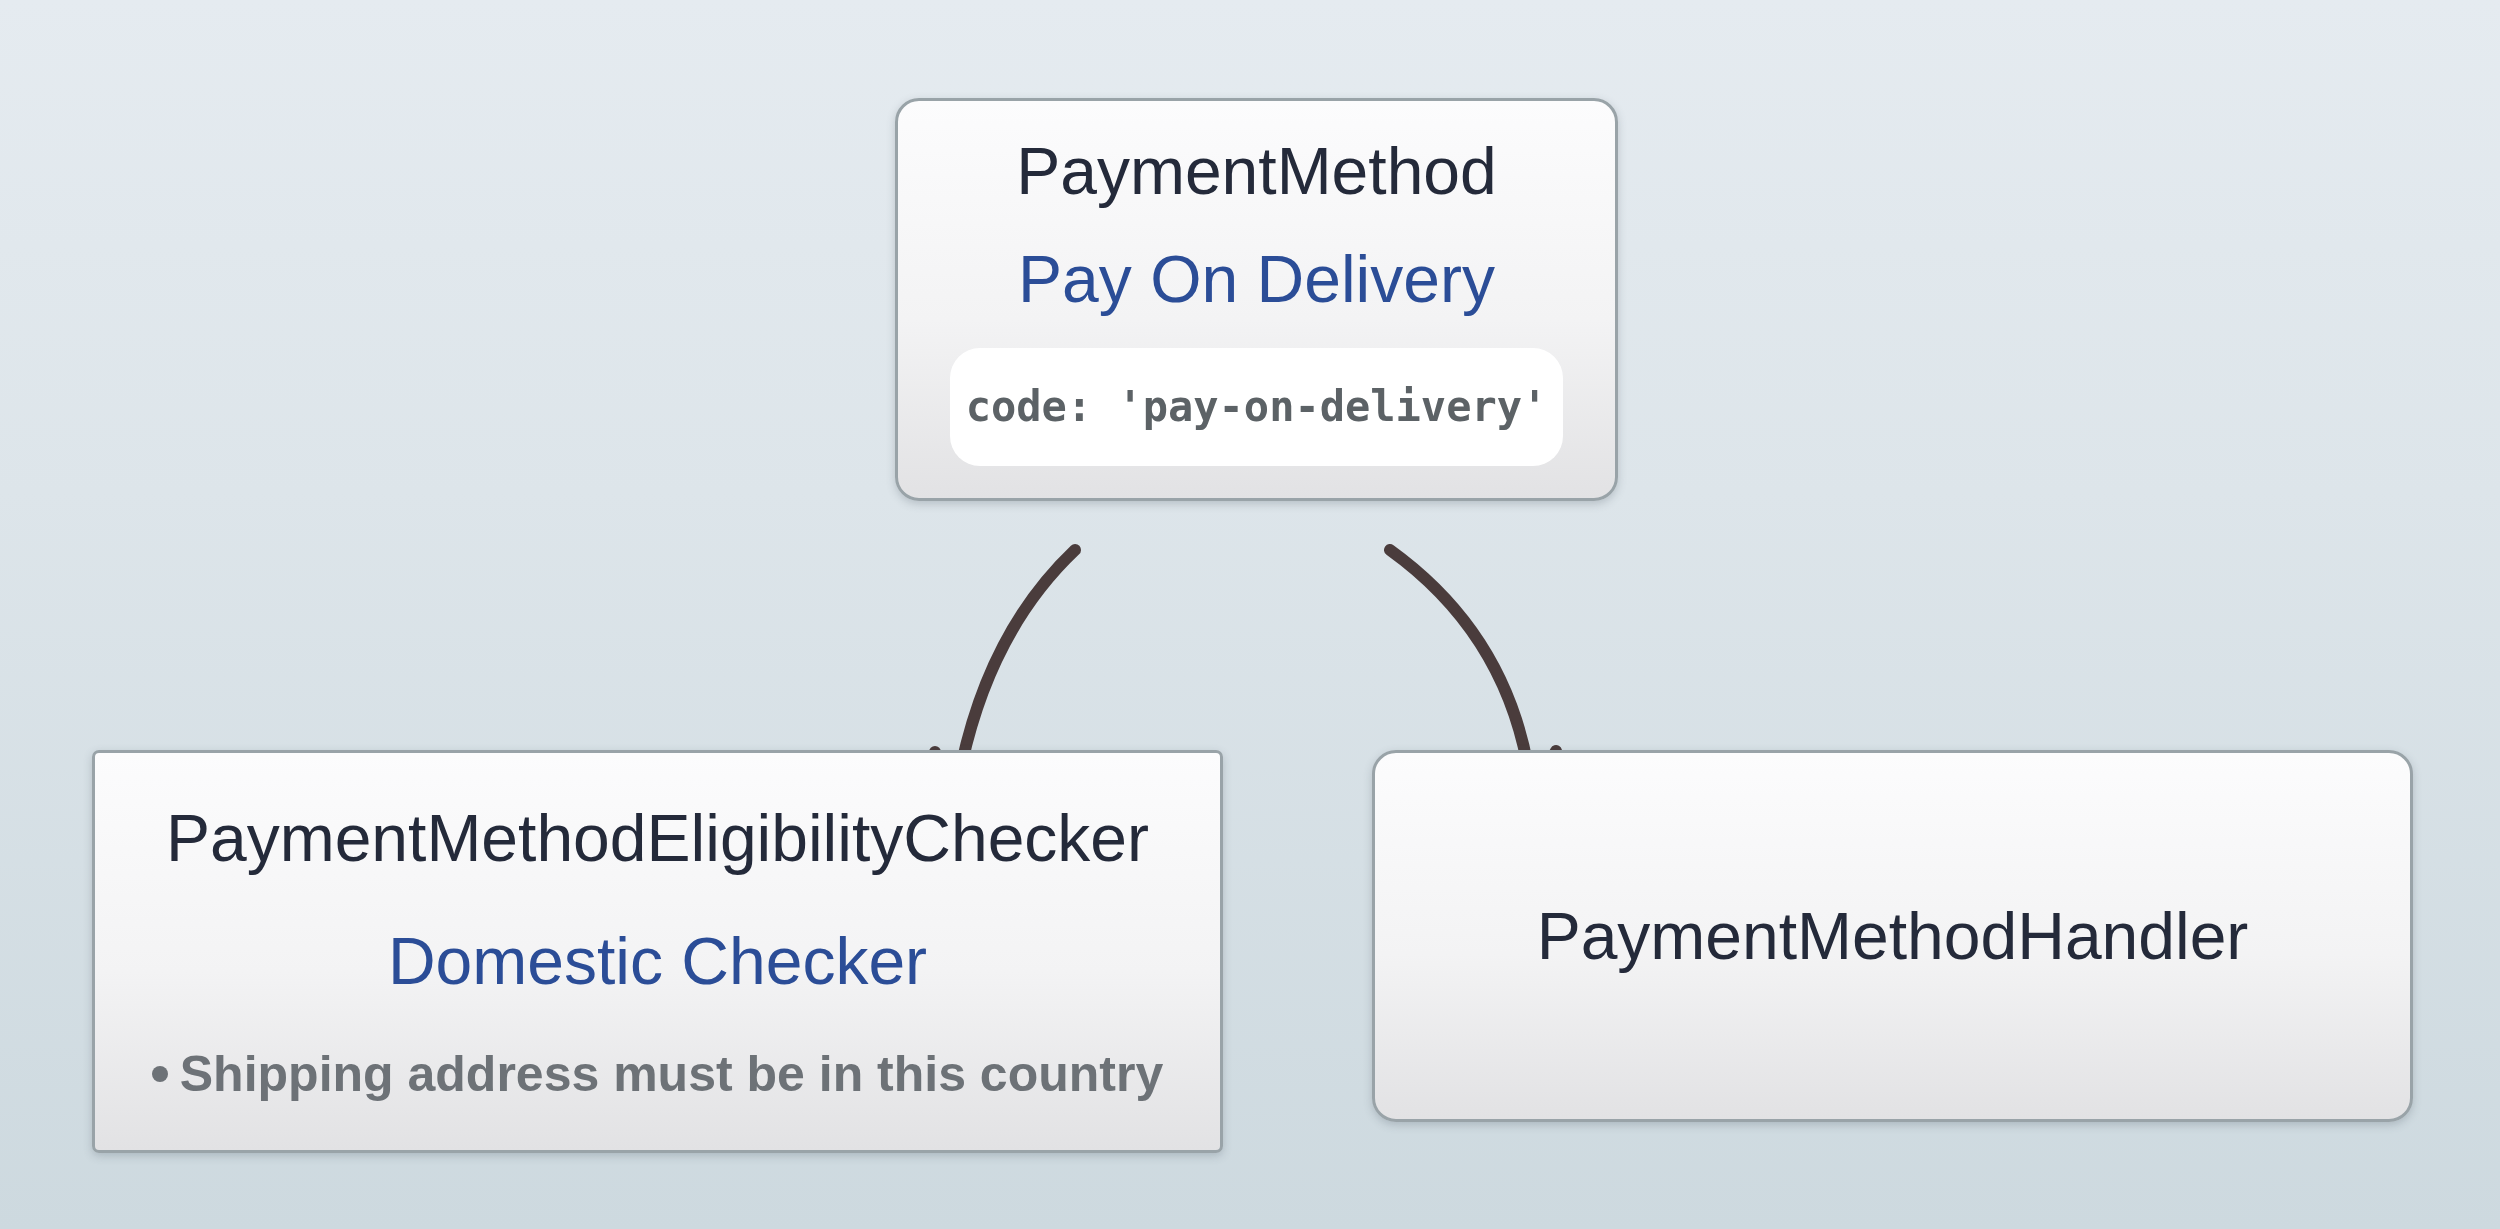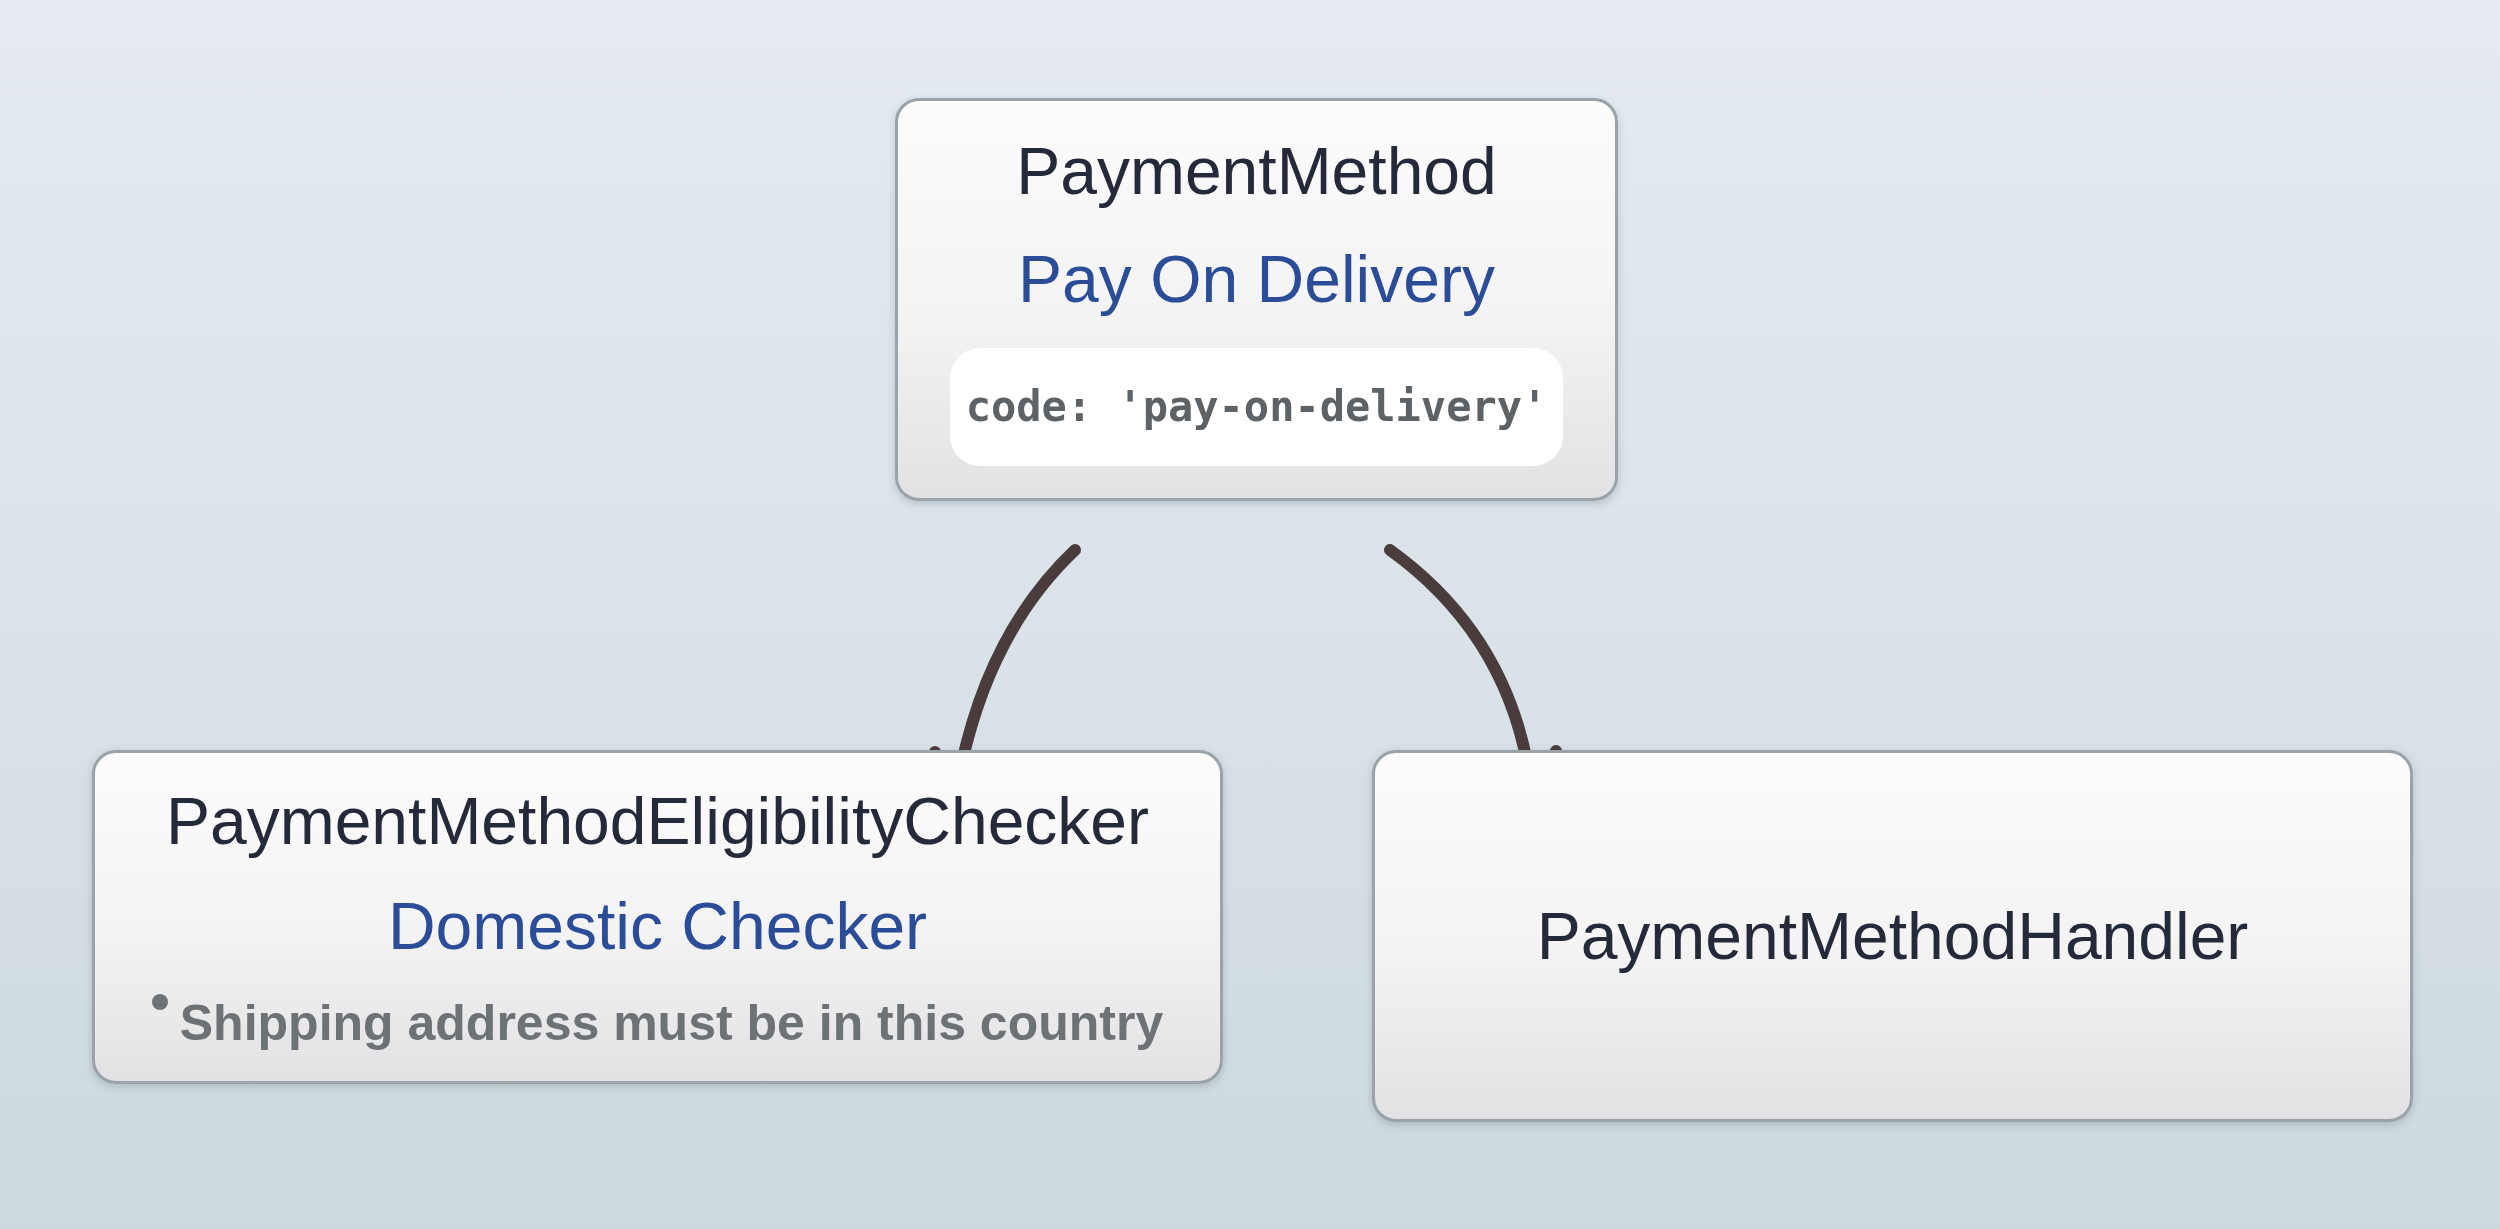--- a/index.html
+++ b/index.html
@@ -31,21 +31,22 @@
   .node-top {
     left: 895px;
     top: 98px;
     width: 723px;
     height: 403px;
   }
   .node-left {
     left: 92px;
     top: 750px;
     width: 1131px;
-    height: 334px;
+    height: 403px;
+    border-radius: 7px;
   }
   .node-right {
     left: 1372px;
     top: 750px;
     width: 1041px;
     height: 372px;
   }
   .class-name {
     font-size: 66px;
     font-weight: normal;
@@ -67,20 +68,21 @@
     line-height: 118px;
     padding: 0 16px;
     font-family: "DejaVu Sans Mono", "Liberation Mono", monospace;
     font-size: 42px;
     font-weight: bold;
     color: #5c6266;
     white-space: nowrap;
   }
   .bullet-row {
     display: flex;
+    align-items: center;
     gap: 12px;
   }
   .bullet-dot {
     width: 16px;
     height: 16px;
     border-radius: 50%;
     background: #6d7277;
     flex: 0 0 auto;
   }
   .bullet-text {

